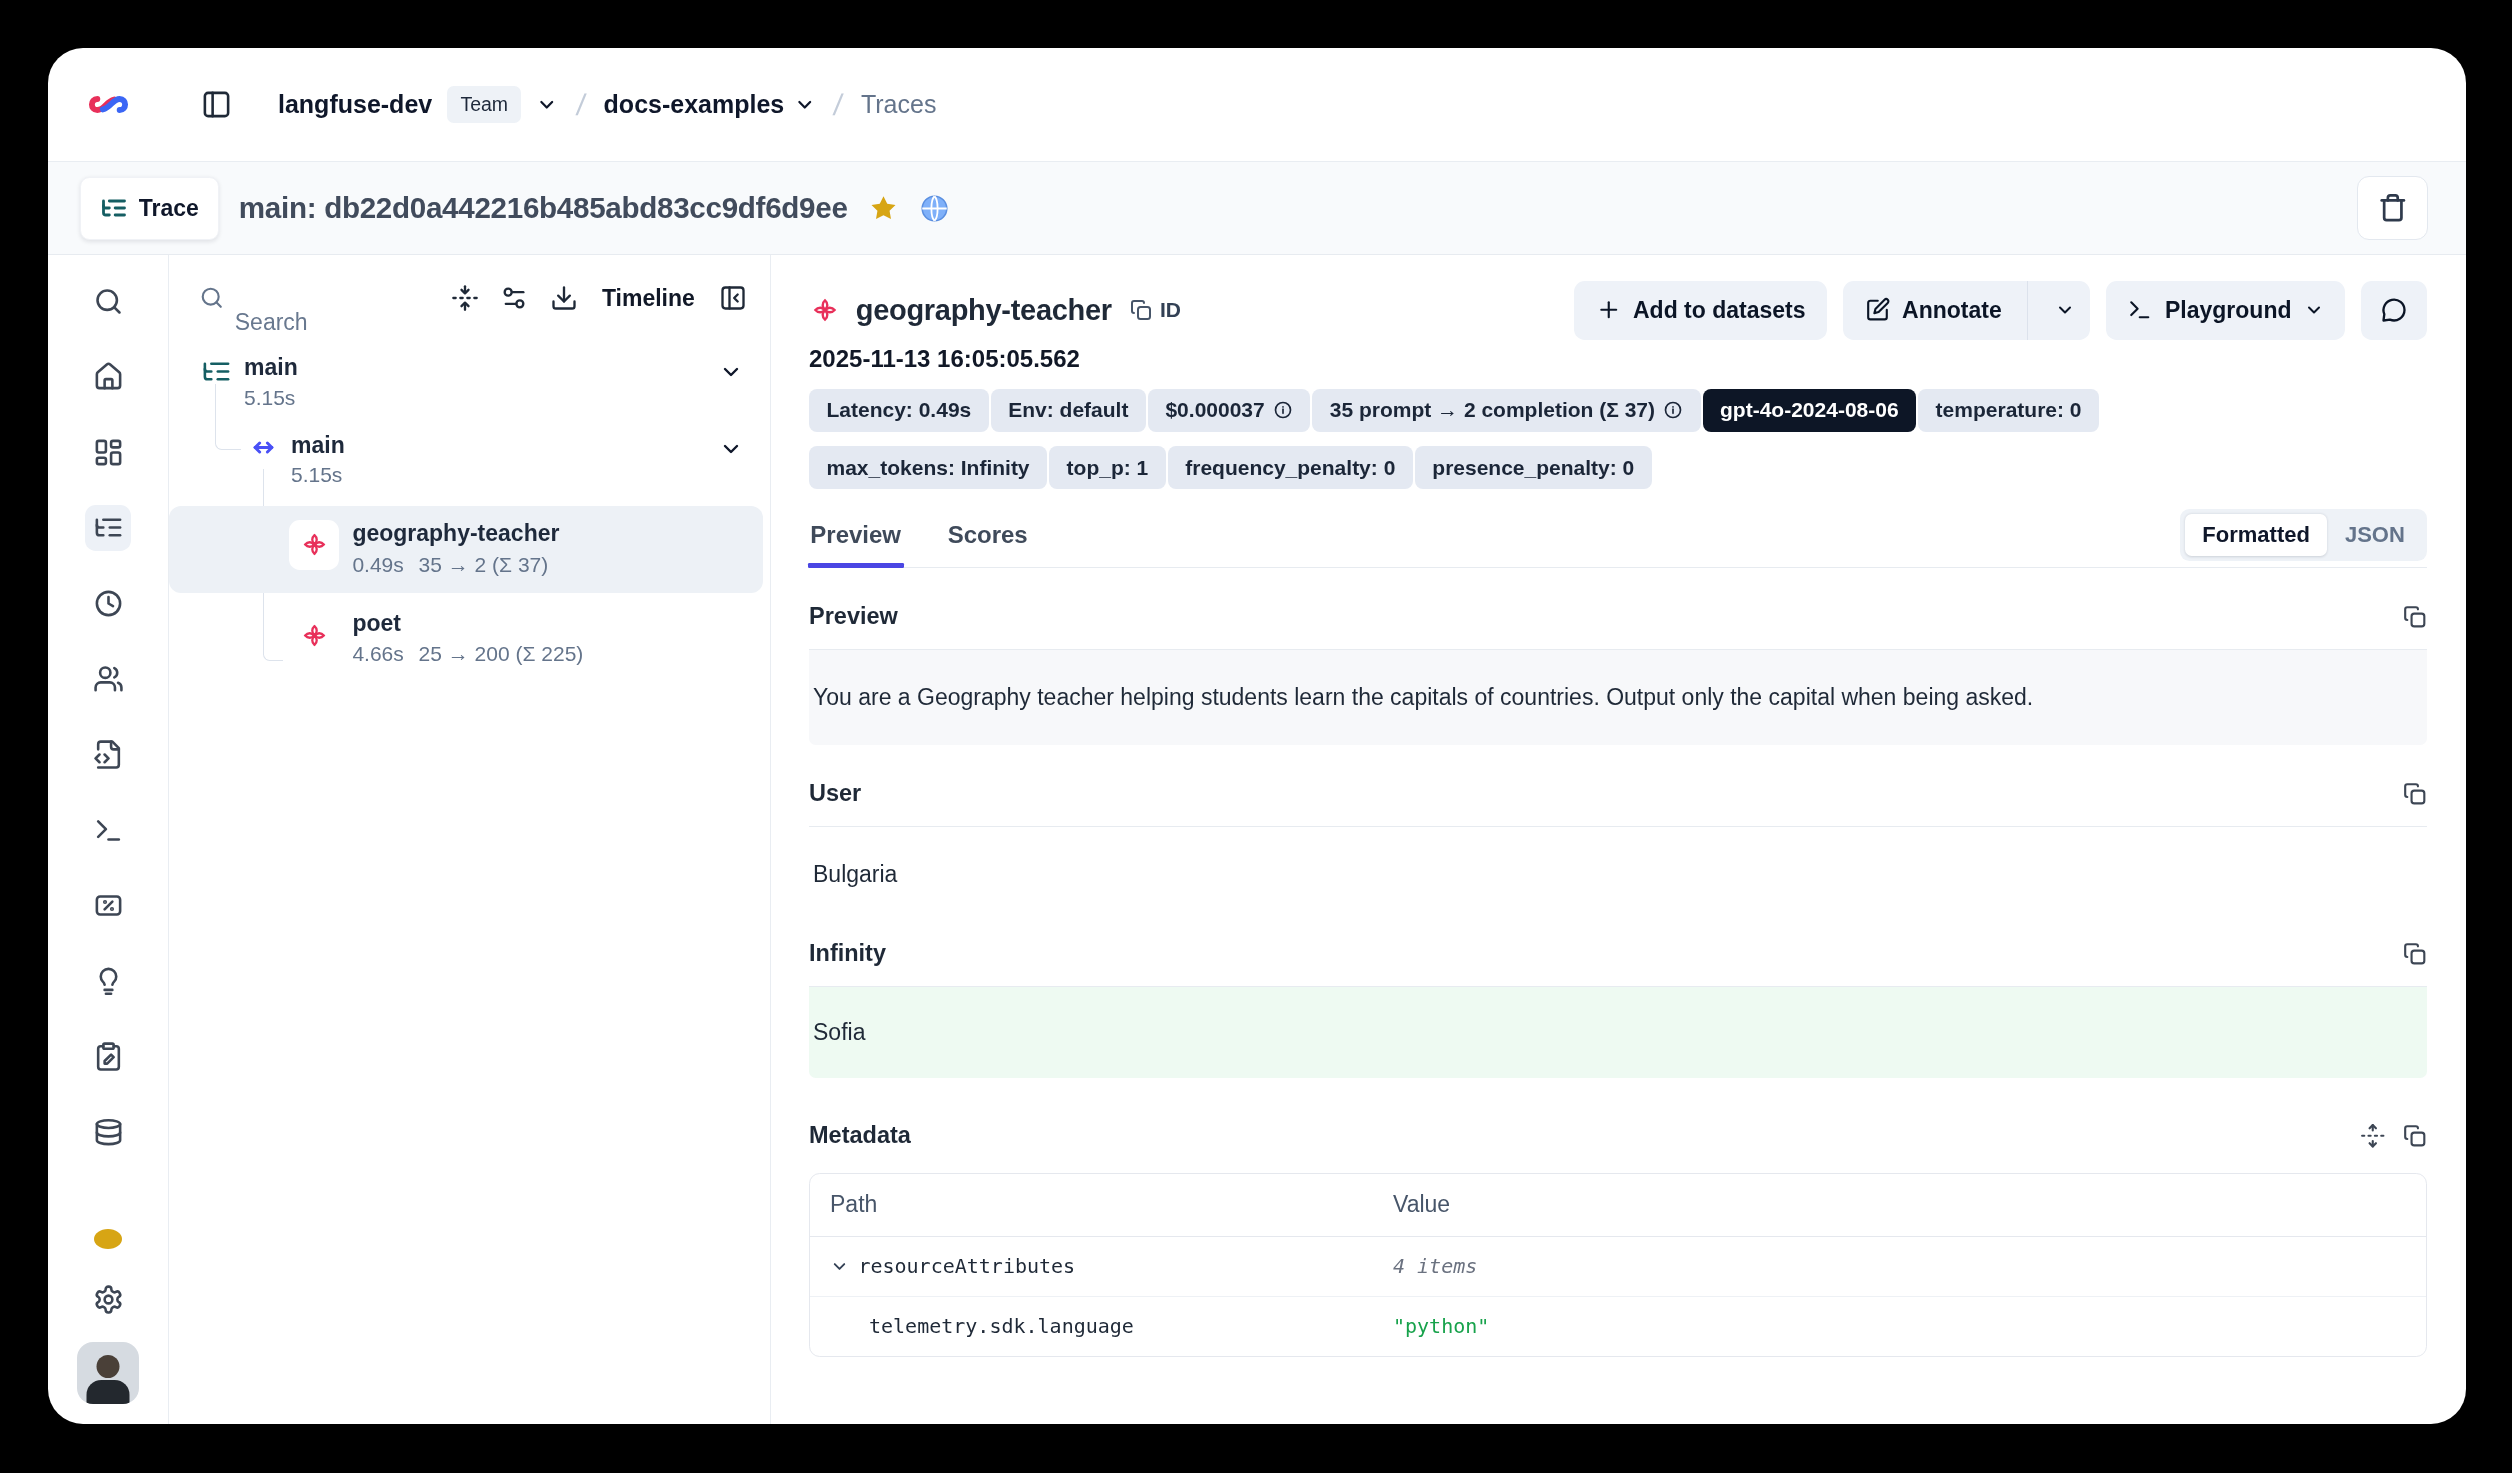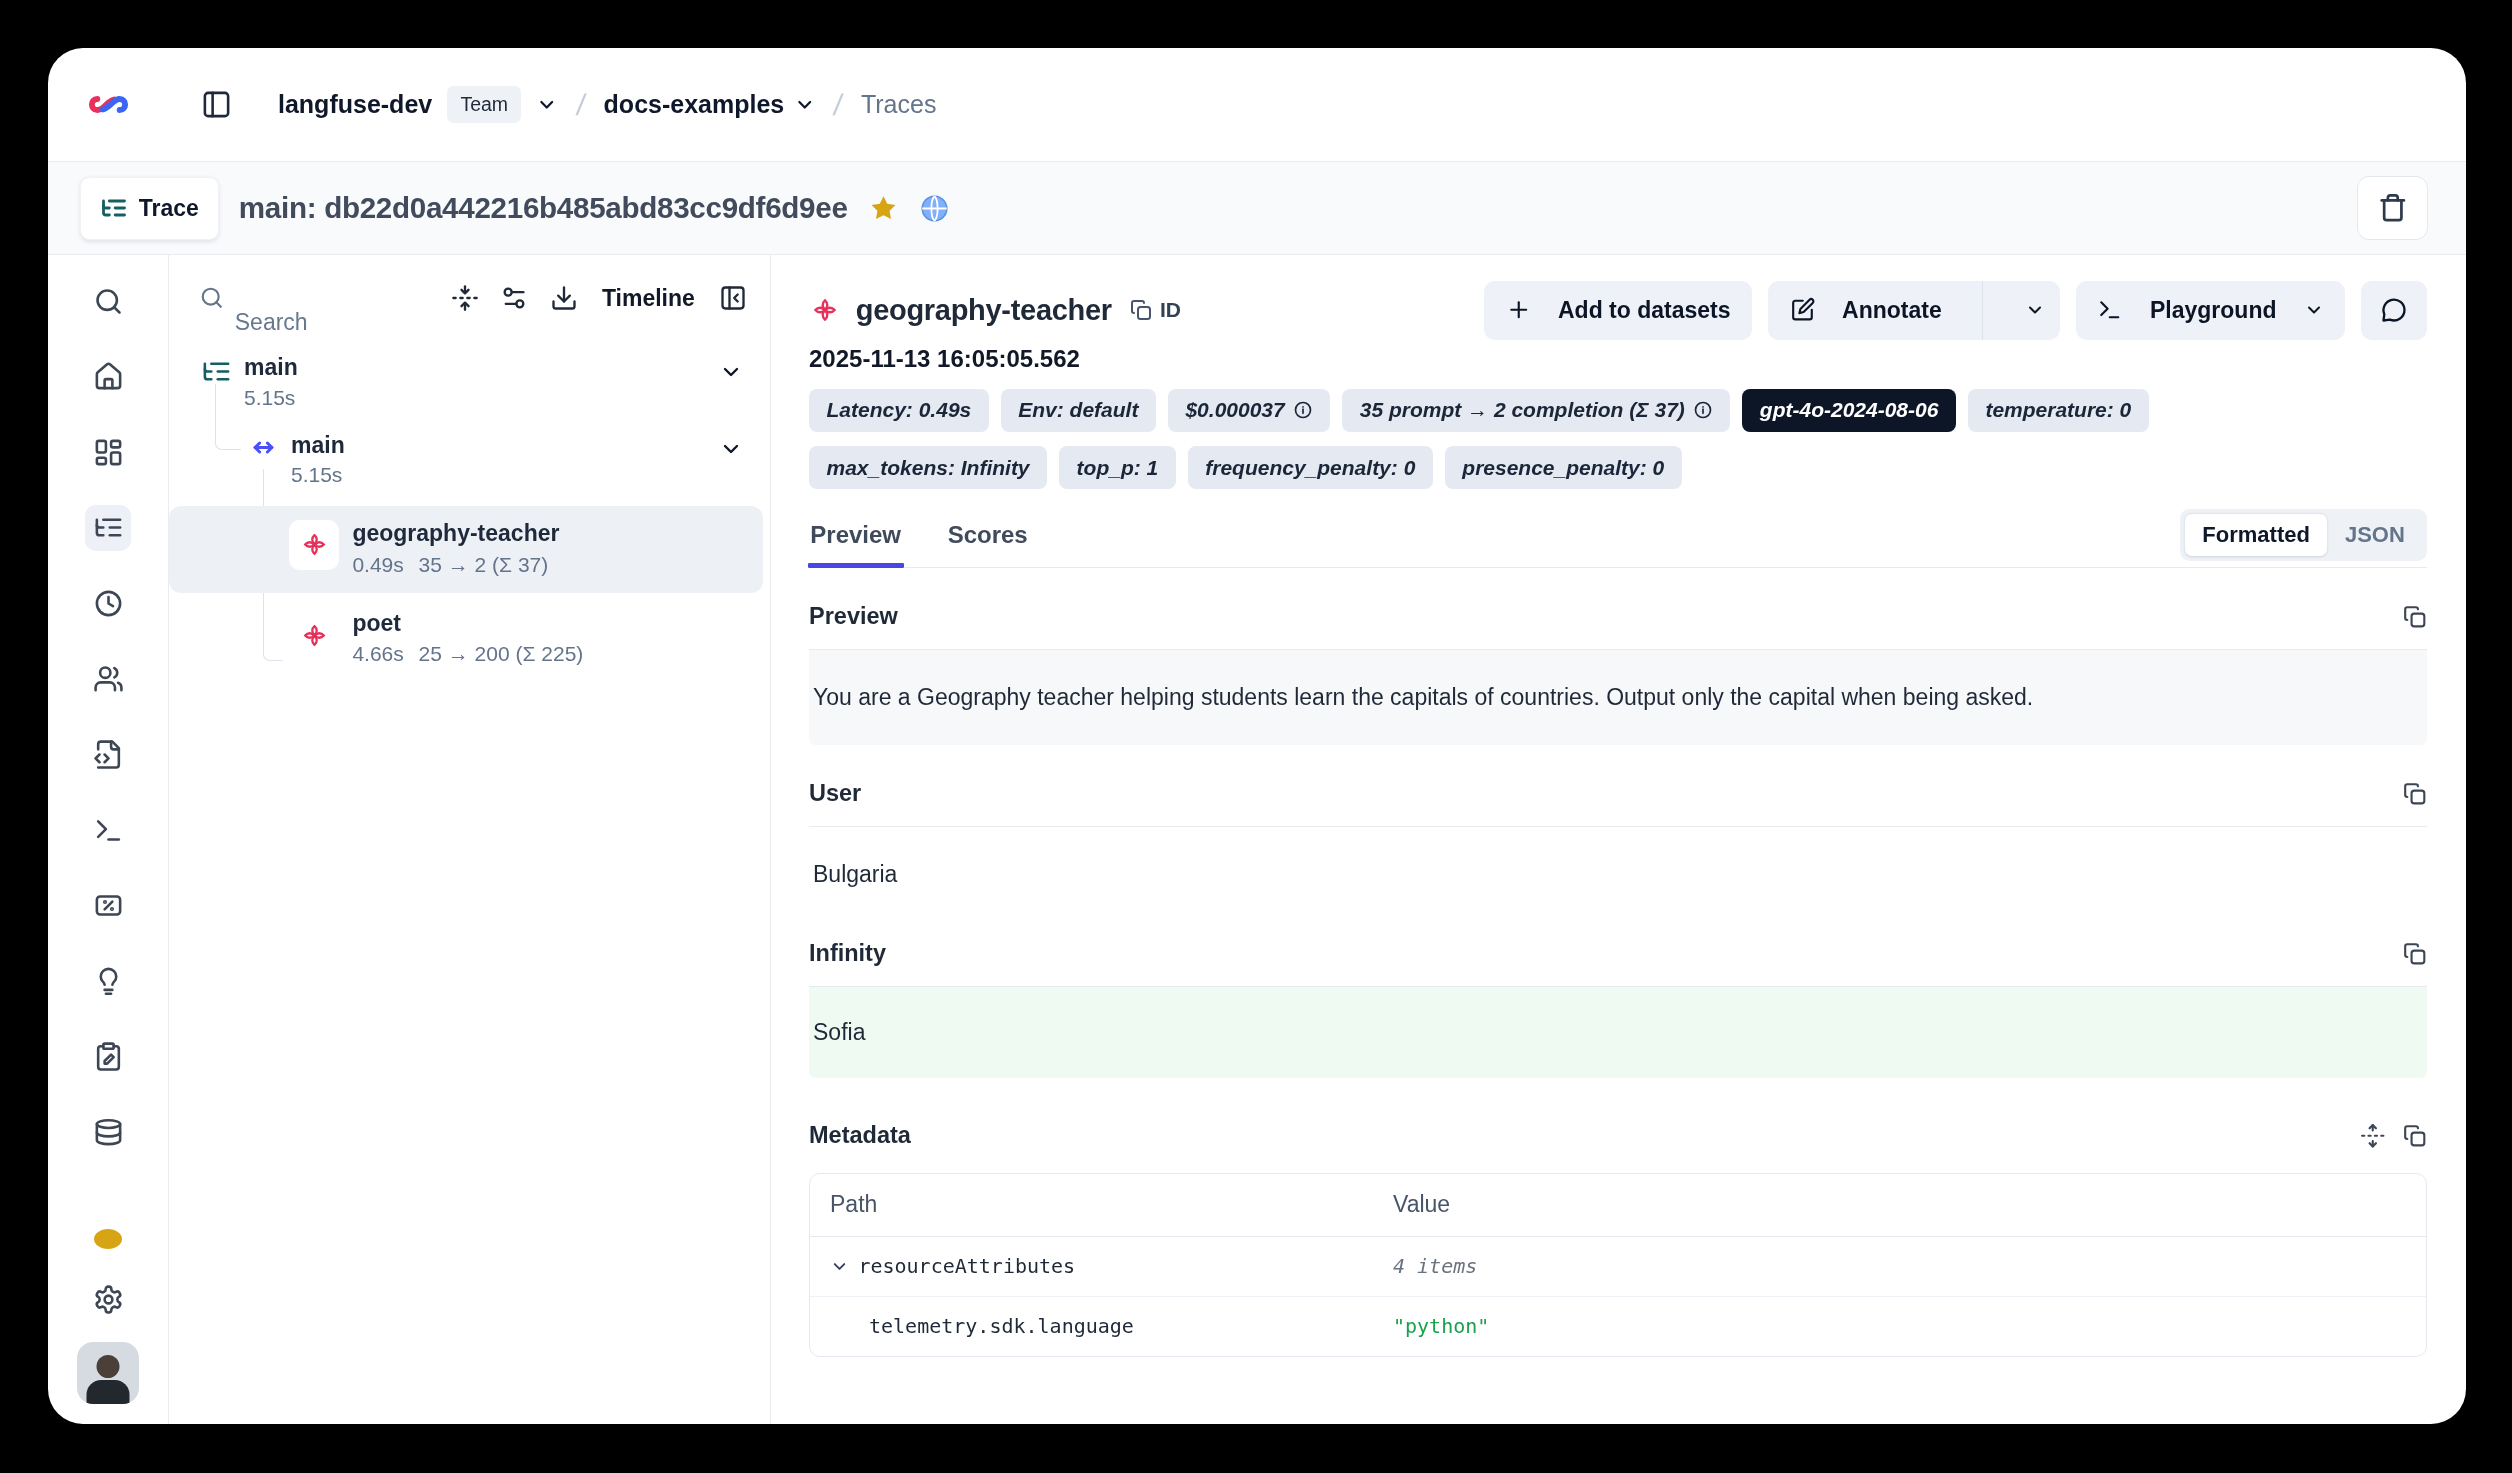--- a/index.html
+++ b/index.html
@@ -96,33 +96,33 @@
 
   
   .main { flex:1; min-width:0; padding:25.5px 39px 0 38px; position:relative; overflow:hidden; }
   .obs-header { display:flex; align-items:center; }
   .obs-gen-ic { width:32px; height:32px; margin-right:14.8px; }
   .obs-name { font-size:29px; font-weight:700; color:#1f2937; letter-spacing:-0.3px; }
   .id-chip { display:flex; align-items:center; gap:6.7px; margin-left:17.5px; background:none; border:none; color:#334155; cursor:pointer; }
   .id-chip svg { width:24px; height:24px; color:#475569; }
   .id-chip span { font-size:21px; font-weight:600; }
   .actions { margin-left:auto; display:flex; align-items:center; gap:16px; }
-  .btn { height:59px; background:#eef2f8; border:none; border-radius:10.7px; display:flex; align-items:center; gap:27px;
+  .btn { height:59px; background:#eef2f8; border:none; border-radius:10.7px; display:flex; align-items:center; gap:12px;
     padding:0 21.5px; font-size:23px; font-weight:600; color:#0b1526; font-family:inherit; cursor:pointer; }
   .btn svg { width:25.5px; height:25.5px; }
   .btn.split { padding-right:0; }
   .split-div { width:1.3px; height:59px; background:#dce2ec; margin-left:13.4px; }
   .split-chev { padding:0 14.8px; display:flex; align-items:center; height:59px; cursor:pointer; }
   .split-chev svg { width:20px; height:20px; }
   .btn .chev { width:20px; height:20px; }
   .btn.icon-only { width:66px; padding:0; justify-content:center; }
 
   .timestamp { margin-top:5px; font-size:24px; font-weight:600; color:#111827; }
 
-  .badges { display:flex; gap:12px; margin-top:16px;font-style:italic; }
+  .badges { display:flex; gap:2px; margin-top:16px; }
   .badges.second { margin-top:14.8px; }
   .badge { height:43px; background:#e4e9f2; border-radius:8px; padding:0 17.5px; display:flex; align-items:center; gap:8px;
     font-size:21px; font-weight:700; color:#1b2638; white-space:nowrap; }
   .badge svg { width:20px; height:20px; }
   .badge.dark { background:#0d1626; color:#fff; }
 
   .tabs-row { margin-top:32px; position:relative; display:flex; gap:44px; border-bottom:1.3px solid #e7ebf0; }
   .tab { background:none; border:none; font-family:inherit; font-size:24px; font-weight:600; color:#3f4a5a;
     padding:0 1.3px 17.5px; position:relative; cursor:pointer; }
   .tab.active::after { content:""; position:absolute; left:-1.3px; right:-1.3px; bottom:-1.3px; height:4.7px; background:#4a46e3; border-radius:1.3px; }

